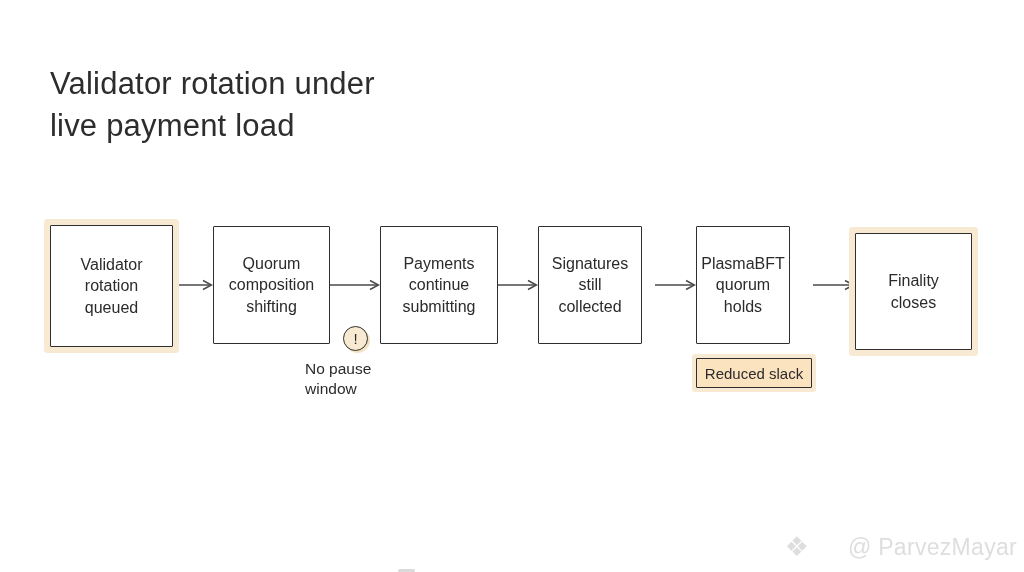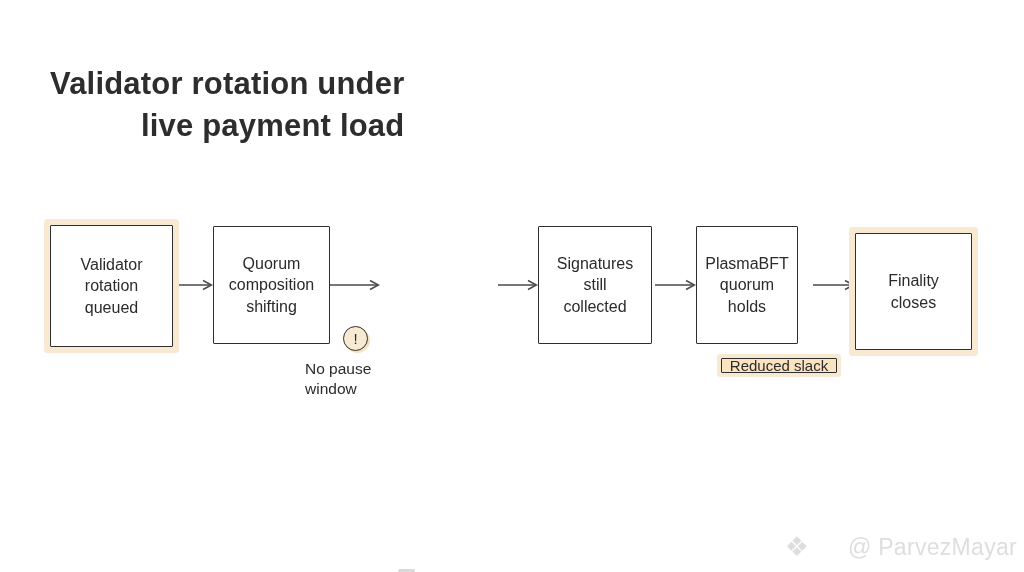--- a/index.html
+++ b/index.html
@@ -11,25 +11,24 @@
     overflow: hidden;
     color: #2d2d2d;
   }
   .stage { position: absolute; inset: 0; }
 
   .page-title {
     position: absolute;
     left: 50px; top: 42px;
     font-size: 31px;
     line-height: 42px;
-    font-weight: 700;
+    font-weight: 400;
     letter-spacing: 0.2px;
     color: #2d2d2d;
     white-space: pre-line;
-    text-align: right;
   }
 
   .node {
     position: absolute;
     box-sizing: border-box;
     background: #ffffff;
     border: 1.7px solid var(--border, #2e2e2e);
     display: flex;
     align-items: center;
     justify-content: center;
@@ -40,22 +39,22 @@
     white-space: pre-line;
     z-index: 2;
     border-radius: 1px;
   }
   .node.highlighted {
     box-shadow: 0 0 0 6px var(--highlight, #f8ead2);
   }
   .node-1 { left: 50px;  top: 225px; width: 123px; height: 122px; justify-content: center; }
   .node-2 { left: 213px; top: 226px; width: 117px; height: 118px; }
   .node-3 { left: 380px; top: 226px; width: 118px; height: 118px; }
-  .node-4 { left: 538px; top: 226px; width: 114px; height: 118px; }
-  .node-5 { left: 696px; top: 226px; width: 102px; height: 118px; }
+  .node-4 { left: 538px; top: 226px; width: 104px; height: 118px; }
+  .node-5 { left: 696px; top: 226px; width: 94px; height: 118px; }
   .node-6 { left: 855px; top: 233px; width: 117px; height: 117px; }
 
   .arrow { position: absolute; top: 279px; height: 12px; z-index: 1; }
   .arrow svg { display: block; }
   .arrow-1 { left: 173px; width: 40px; }
   .arrow-2 { left: 330px; width: 50px; }
   .arrow-3 { left: 498px; width: 40px; }
   .arrow-4 { left: 655px; width: 41px; }
   .arrow-5 { left: 813px; width: 42px; }
 
@@ -82,22 +81,22 @@
     width: 100px;
     text-align: left;
     font-size: 15.5px;
     line-height: 20px;
     color: #2b2b2b;
     white-space: pre-line;
   }
 
   .badge {
     position: absolute;
-    left: 721px; top: 358px;
-    width: 116px; height: 15px;
+    left: 696px; top: 358px;
+    width: 116px; height: 30px;
     box-sizing: border-box;
     background: var(--badge, #fbe3c0);
     border: 1.5px solid var(--border, #2e2e2e);
     box-shadow: 0 0 0 4px var(--highlight, #f8ead2);
     display: flex;
     align-items: center;
     justify-content: center;
     font-size: 15px;
     color: #2b2b2b;
     z-index: 2;
@@ -136,20 +135,25 @@
   <div class="node node-1 highlighted">
     <span>Validator
 rotation
 queued</span>
   </div>
   <div class="node node-2">
     <span>Quorum
 composition
 shifting</span>
   </div>
+  <div class="node node-3">
+    <span>Payments
+continue
+submitting</span>
+  </div>
   <div class="node node-4">
     <span>Signatures
 still
 collected</span>
   </div>
   <div class="node node-5">
     <span>PlasmaBFT
 quorum
 holds</span>
   </div>

